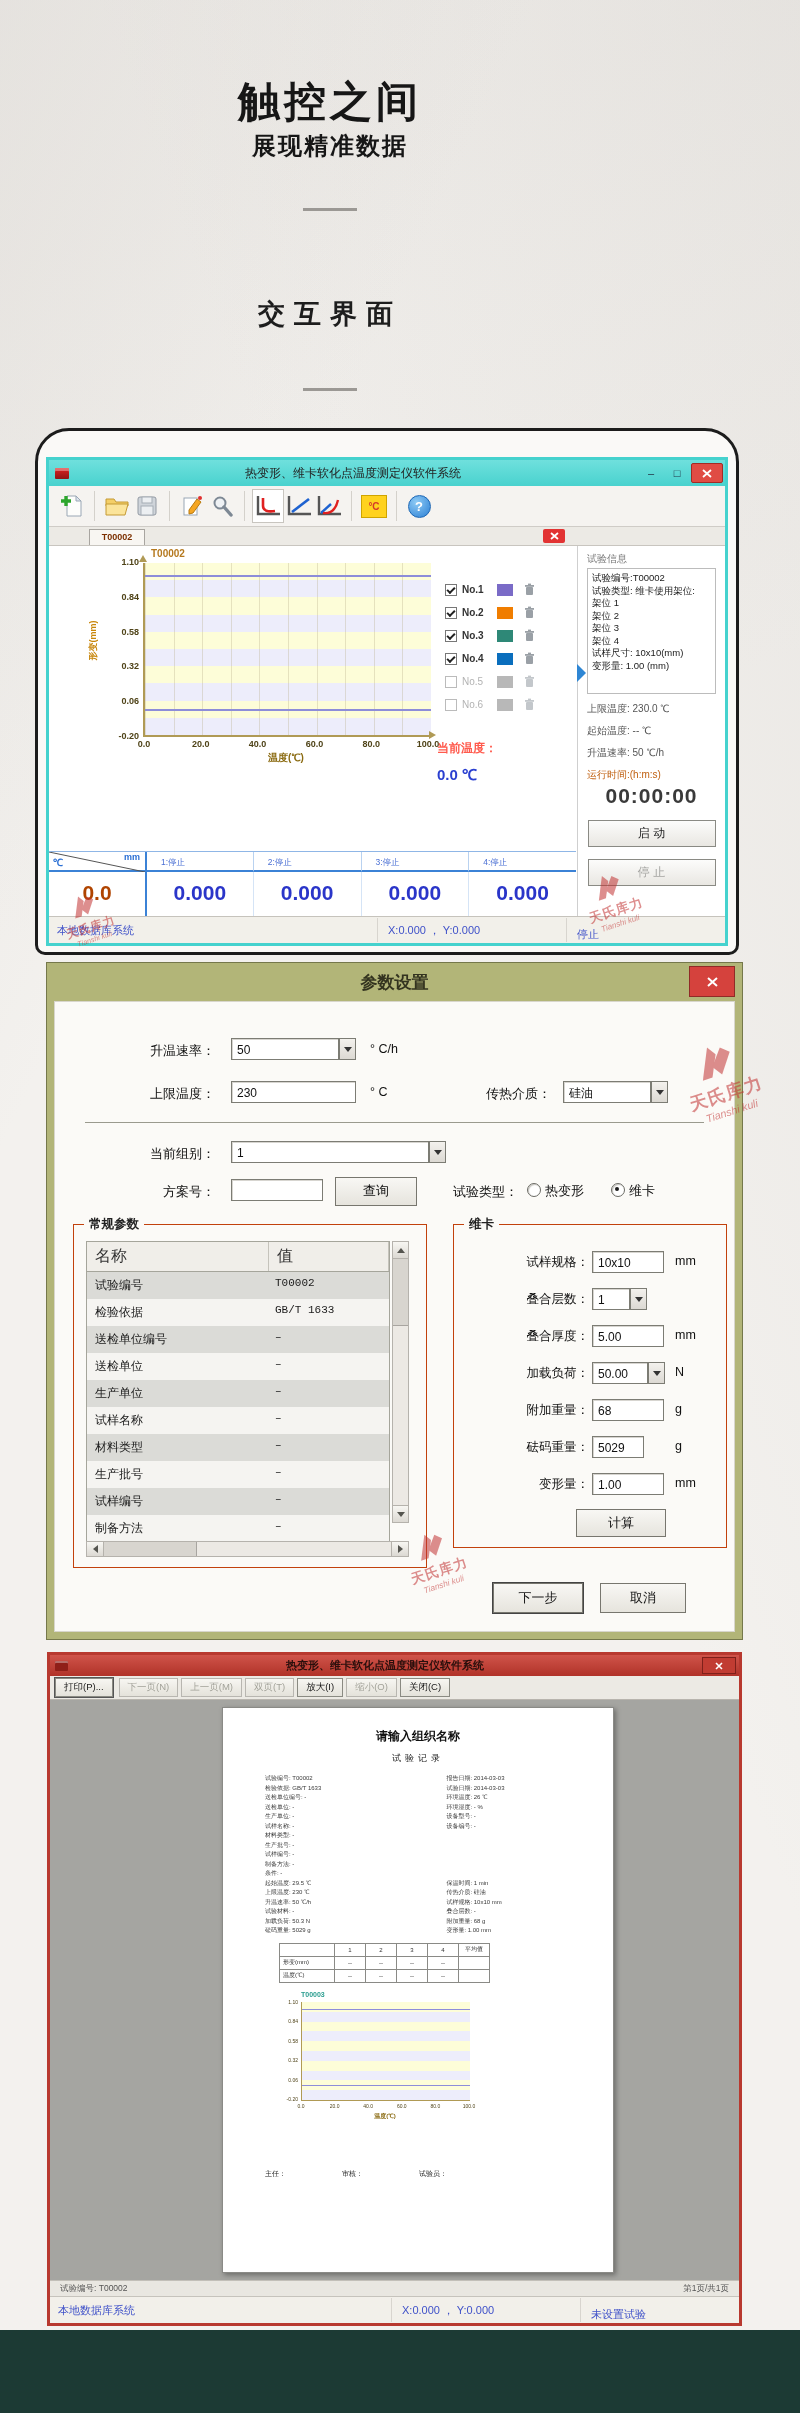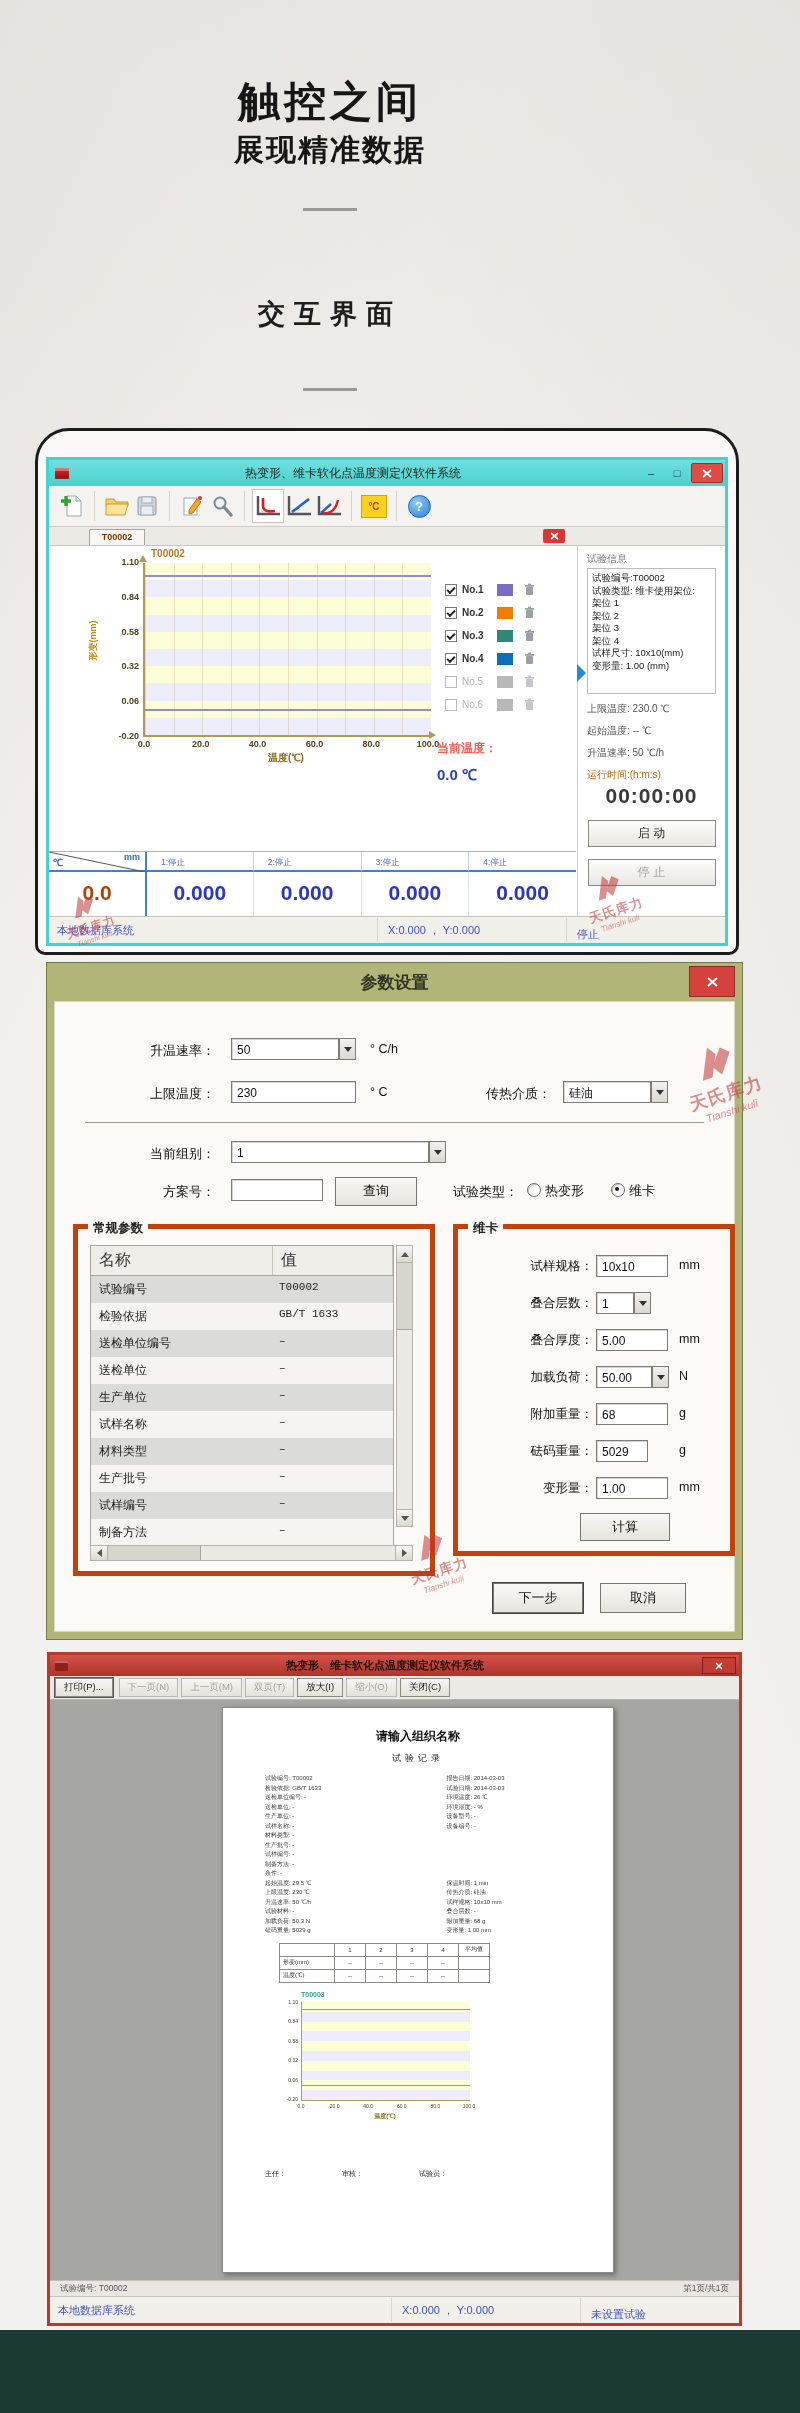--- a/index.html
+++ b/index.html
@@ -6,21 +6,21 @@
   .canvas{position:relative;width:800px;height:2413px;overflow:hidden;
     font-family:"Liberation Sans",sans-serif;
     background:
       linear-gradient(115deg, rgba(214,210,205,.35) 0%, rgba(255,255,255,0) 28%),
       linear-gradient(250deg, rgba(210,206,201,.30) 0%, rgba(255,255,255,0) 42%),
       linear-gradient(160deg, rgba(222,219,215,.25) 10%, rgba(255,255,255,0) 35%),
       #f3f1ee;}
   
   .hero-t{position:absolute;left:0;width:660px;text-align:center;color:#161616;font-weight:bold;}
   #t1{top:74px;font-size:42px;letter-spacing:4px;}
-  #t2{top:130px;font-size:30px;letter-spacing:2px;}
+  #t2{top:130px;font-size:24px;letter-spacing:2px;}
   .mini-rule{position:absolute;left:303px;width:54px;height:3px;background:#9b9894;}
   #rule1{top:208px}
   #rule2{top:388px}
   #subtitle{position:absolute;left:0;top:296px;width:660px;text-align:center;font-size:27px;font-weight:600;letter-spacing:9px;color:#1d1d1d;}
   
   .wm{position:absolute;z-index:50;opacity:.55;text-align:center;color:#c23333;pointer-events:none;}
   .wm-cn{font-size:13px;font-weight:bold;letter-spacing:1px;}
   .wm-en{font-size:8px;font-style:italic;}
   
   .frame1{position:absolute;left:35px;top:428px;width:704px;height:527px;background:#faf9f7;
@@ -106,21 +106,21 @@
   .inputbox{position:absolute;height:22px;background:#fff;border:1px solid #7c7c74;box-shadow:inset 1px 1px 0 #d7d5d0;font-size:12px;line-height:22px;padding-left:5px;box-sizing:border-box;}
   .dropbtn{position:absolute;width:17px;height:22px;background:linear-gradient(#f3f1ed,#dcd9d3);border:1px solid #7c7c74;box-sizing:border-box;display:flex;align-items:center;justify-content:center;}
   .tri-down{width:0;height:0;border-left:4px solid transparent;border-right:4px solid transparent;border-top:5px solid #333;}
   .unit{position:absolute;font-size:12.5px;color:#111;}
   .hline{position:absolute;left:30px;right:30px;height:1px;background:#9a9a8e;}
   .btn2{position:absolute;background:linear-gradient(#f8f7f4,#e6e4dd);border:1px solid #77766e;font-size:13px;color:#111;text-align:center;}
   .btn2.def{box-shadow:0 0 0 1px #444;}
   .radio{width:12px;height:12px;border-radius:50%;border:1px solid #6a6a64;background:#fff;display:inline-block;position:relative;box-shadow:inset 1px 1px 1px #c9c7c2;vertical-align:-2px;}
   .radio.sel::after{content:"";position:absolute;left:3px;top:3px;width:4px;height:4px;border-radius:50%;background:#1c1c1c;}
   .rlabel{font-size:13px;color:#111;margin-left:4px;}
-  .gbox{position:absolute;border:5px solid #c2410c;}
+  .gbox{position:absolute;border:1px solid #c2410c;}
   .gbox-legend{position:absolute;top:-9px;left:10px;background:#fbfaf7;padding:0 5px;font-size:12.5px;font-weight:bold;color:#222;}
   .ptable{position:absolute;left:12px;top:16px;width:302px;border:1px solid #a5a59b;}
   .ptable-head{display:grid;grid-template-columns:182px 1fr;background:#f0eee9;border-bottom:1px solid #a5a59b;}
   .ptable-head span{font-size:16px;color:#333;padding:4px 0 4px 8px;border-right:1px solid #c5c3bb;}
   .prow{display:grid;grid-template-columns:182px 1fr;}
   .prow:nth-child(odd){background:#dbdbd7;}
   .prow:nth-child(even){background:#f5f4f1;}
   .pname{font-size:12px;color:#1a1a1a;padding:5px 0 5px 8px;}
   .pval{font-family:"Liberation Mono",monospace;font-size:11px;color:#1a1a1a;padding:5px 0 5px 6px;}
   .vscroll{position:absolute;left:318px;top:16px;width:17px;height:282px;background:#ece9e4;border:1px solid #b5b2ac;box-sizing:border-box;}

